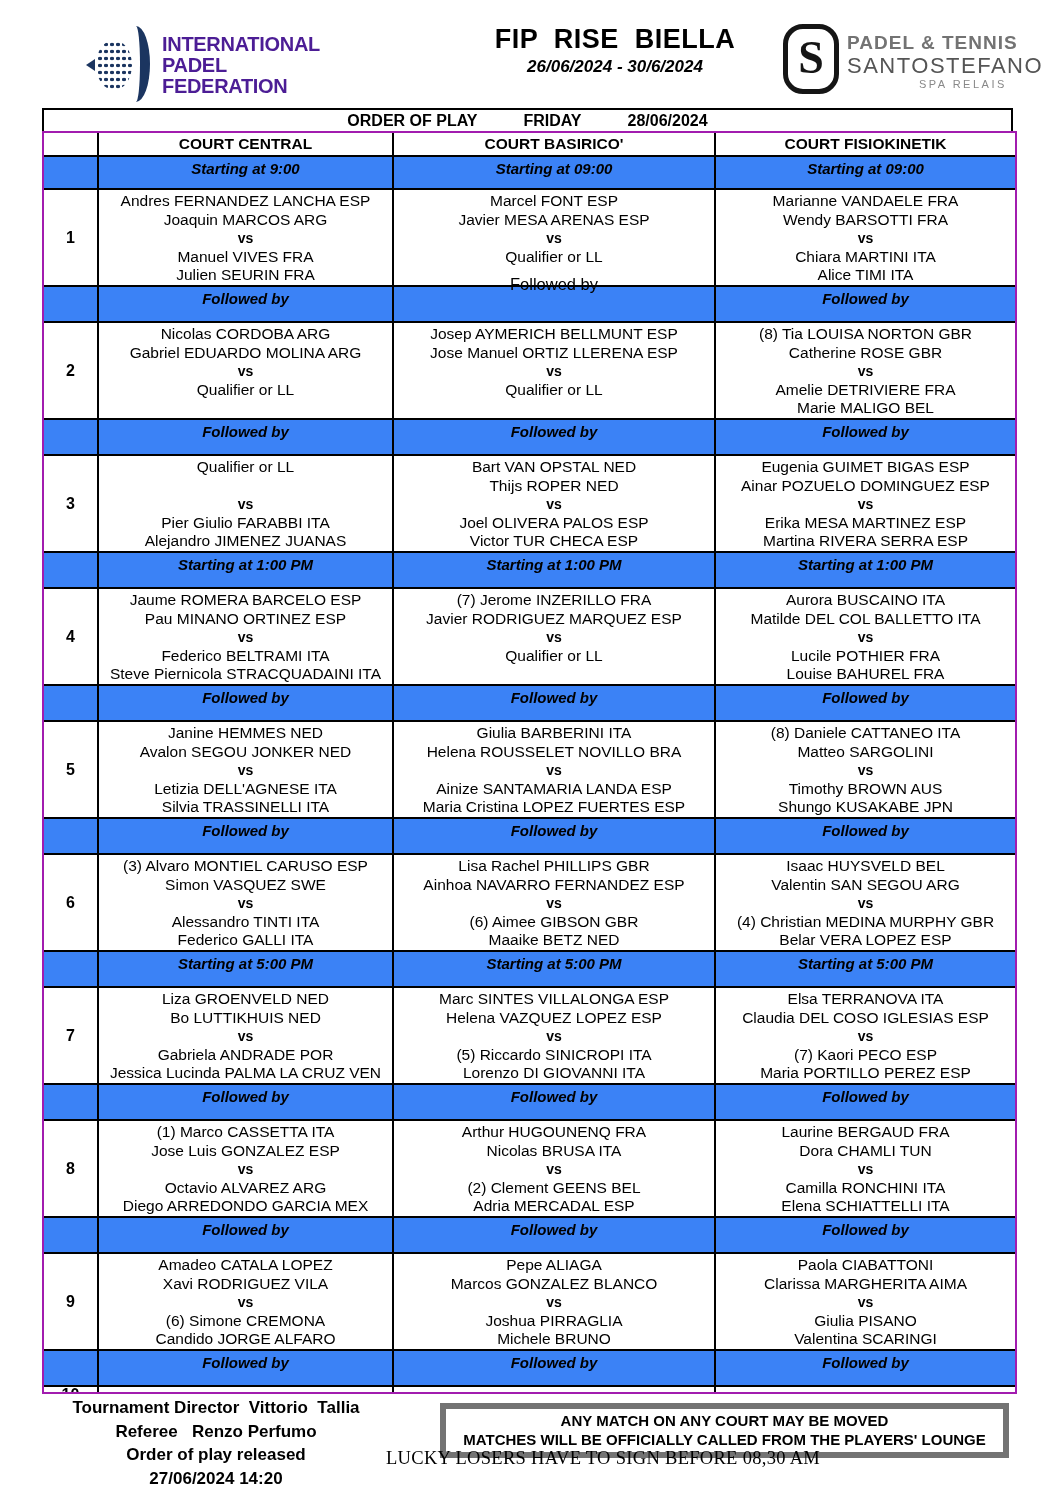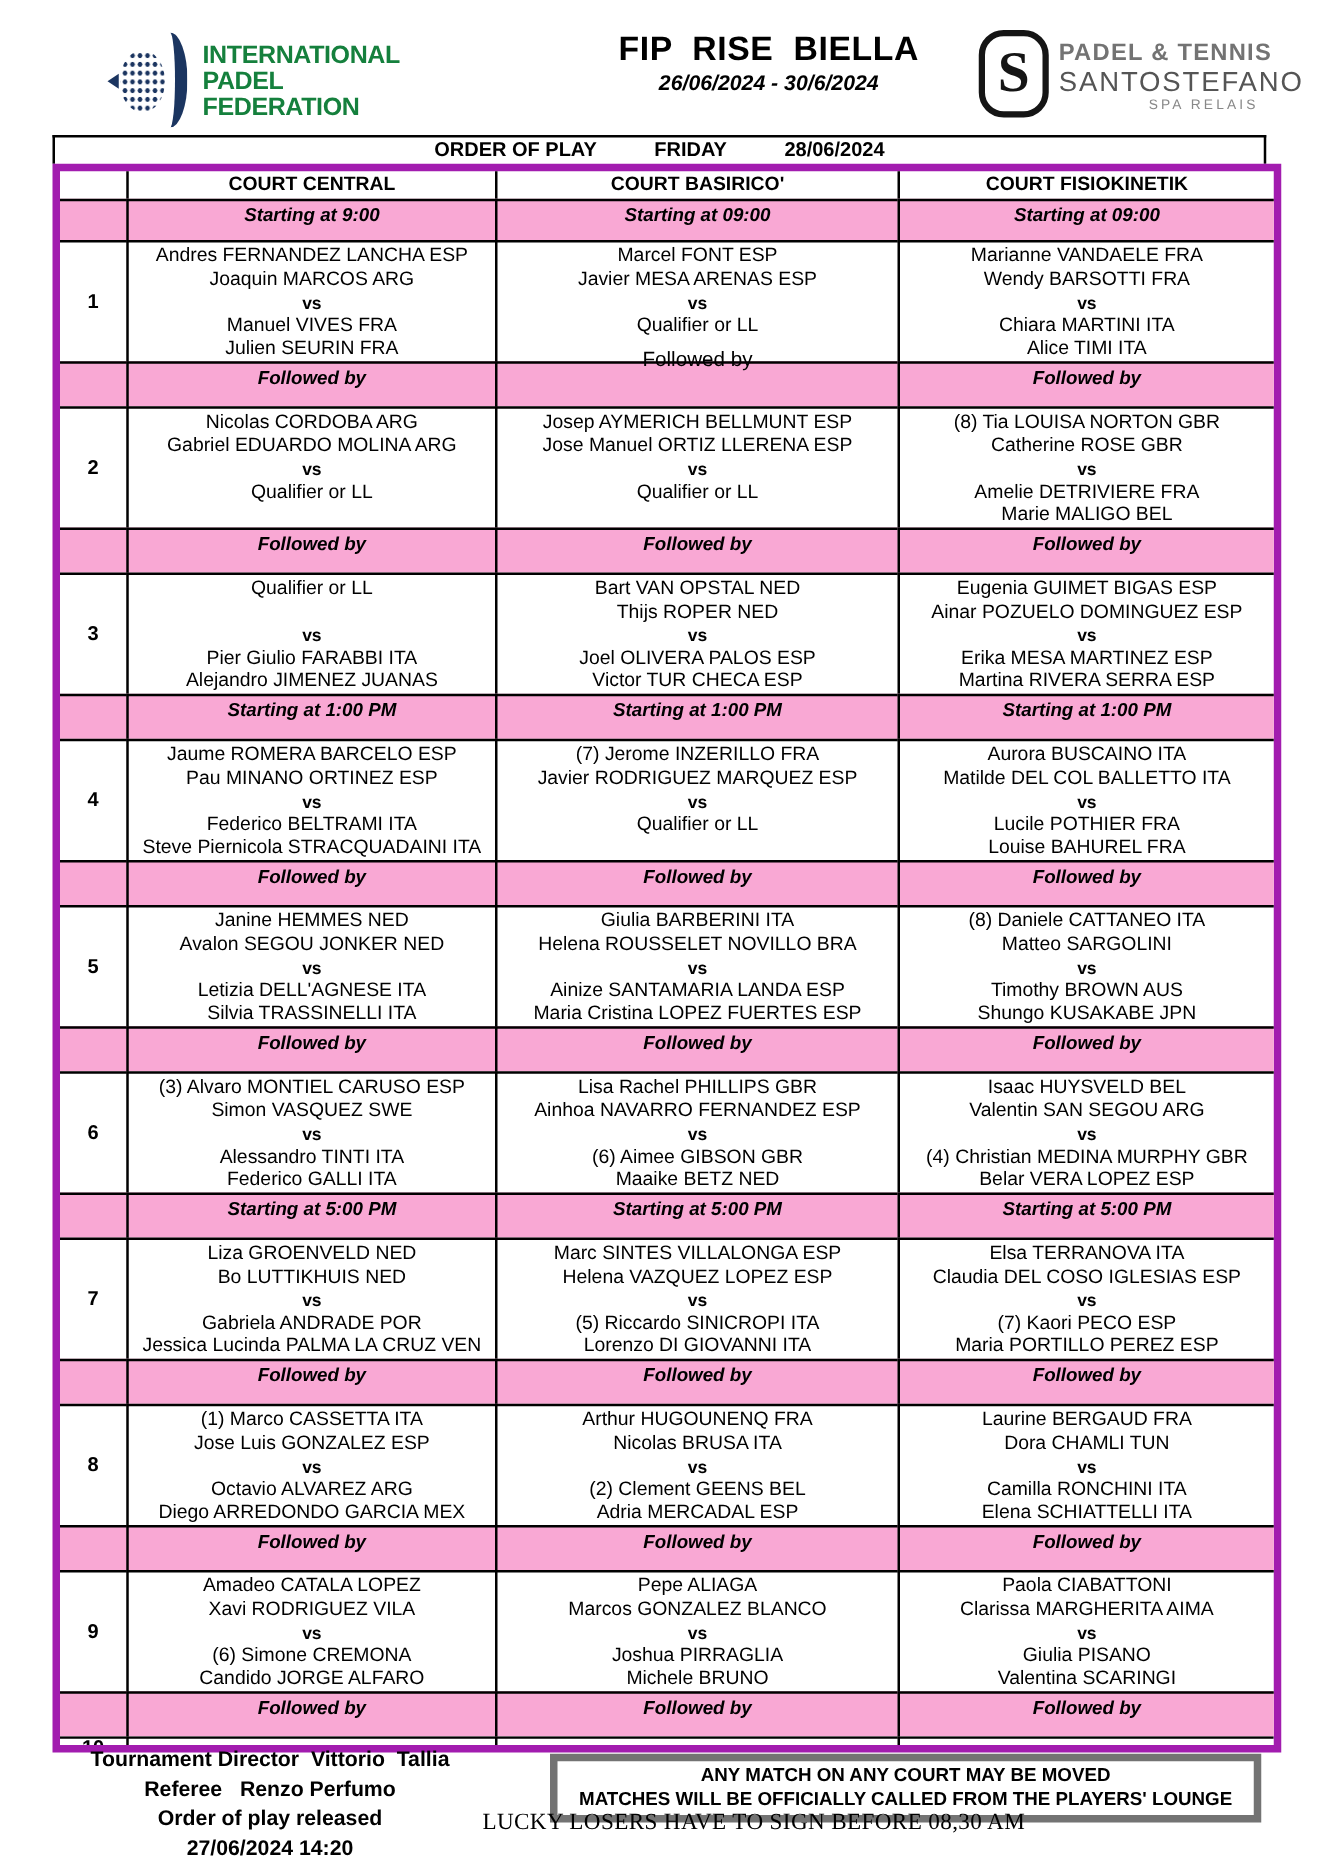--- a/index.html
+++ b/index.html
@@ -13,56 +13,56 @@
   #hdr{position:absolute;left:0;top:0;width:1058px;height:108px;}
   #ipf{position:absolute;left:86px;top:26px;display:flex;align-items:center;}
   #ipf-icon{position:relative;width:66px;height:78px;}
   #ipf-arrow{position:absolute;left:0;top:33px;width:0;height:0;
     border-top:6px solid transparent;border-bottom:6px solid transparent;border-right:9px solid #1b3560;}
   #ipf-ball{position:absolute;left:10px;top:14px;width:36px;height:50px;border-radius:50%;
     background-image:radial-gradient(circle,#1b3560 1.7px,rgba(0,0,0,0) 2.1px);
     background-size:6px 7px;background-position:1px 1px;}
   #ipf-crescent{position:absolute;left:36px;top:0;width:28px;height:76px;
     border-right:10px solid #1b3560;border-radius:50%;box-sizing:border-box;}
-  #ipf-text{margin-left:10px;font-weight:700;color:#15803d;font-size:20px;line-height:21px;letter-spacing:-0.3px;}
+  #ipf-text{margin-left:10px;font-weight:700;color:#4c1d95;font-size:20px;line-height:21px;letter-spacing:-0.3px;}
   #event{position:absolute;left:430px;top:24px;width:370px;text-align:center;}
   #event-title{font-size:27px;font-weight:700;letter-spacing:0.5px;line-height:30px;}
   #event-loc{font-size:17px;font-weight:700;margin-top:3px;}
   #event-dates{font-size:17px;font-weight:700;margin-top:3px;font-style:italic;}
   #venue{position:absolute;left:783px;top:24px;display:flex;align-items:flex-start;}
   #venue-mono{width:56px;height:70px;border:5px solid #151515;border-radius:20px;box-sizing:border-box;
     display:flex;align-items:center;justify-content:center;
     font-family:"Liberation Serif", serif;font-size:46px;font-weight:700;color:#151515;padding-bottom:4px;}
   #venue-text{margin-left:8px;margin-top:8px;}
   #venue-l1{font-size:19px;font-weight:700;color:#737373;letter-spacing:1px;}
   #venue-l2{font-size:22px;font-weight:400;color:#555;letter-spacing:1.5px;line-height:24px;}
   #venue-l3{font-size:11px;color:#888;letter-spacing:2.5px;margin-left:72px;}
 
   
   #order-bar{position:absolute;left:42px;top:108px;width:971px;height:23px;box-sizing:border-box;
     border:2px solid #000;border-bottom:none;display:flex;align-items:center;justify-content:center;gap:46px;
     font-weight:700;font-size:16px;}
 
   
   #oop-table{position:absolute;left:42px;top:131px;width:971px;box-sizing:content-box;
-    border:6px solid #a21caf;}
+    border:2px solid #a21caf;}
   .trow{display:flex;}
   .cell{box-sizing:border-box;border-left:2px solid #000;border-top:2px solid #000;overflow:visible;}
   .cell:first-child{border-left:none;}
   .colhead .cell{border-top:none;display:flex;align-items:center;justify-content:center;
     font-weight:700;font-size:15.5px;}
   .colhead{height:22px;}
   .num{width:53px;display:flex;align-items:center;justify-content:center;font-weight:700;font-size:16px;}
   .col0{width:295px;} .col1{width:322px;} .col2{width:301px;}
   .trow.match{height:97px;}
   .trow.band{height:36px;}
   .trow.band.first-band{height:33px;}
   .trow.sliver{height:7px;overflow:hidden;}
   .sliver .num{align-items:flex-start;line-height:15px;}
-  .gray{background:#f9a8d4;}
+  .gray{background:#3b82f6;}
   .match-cell{padding-top:2px;}
   .pline{font-size:15.5px;line-height:18.6px;text-align:center;white-space:nowrap;}
   .pline.vs{font-weight:700;font-size:14px;}
   .band-cell{text-align:center;padding-top:3px;}
   .band-label{font-weight:700;font-style:italic;font-size:15px;}
   .band-label.plain{font-weight:400;font-style:normal;font-size:16.5px;position:relative;top:-15px;display:inline-block;background:transparent;}
 
   
   #credits{position:absolute;left:48px;top:1396px;width:336px;text-align:center;
     font-weight:700;font-size:17px;line-height:23.5px;}

